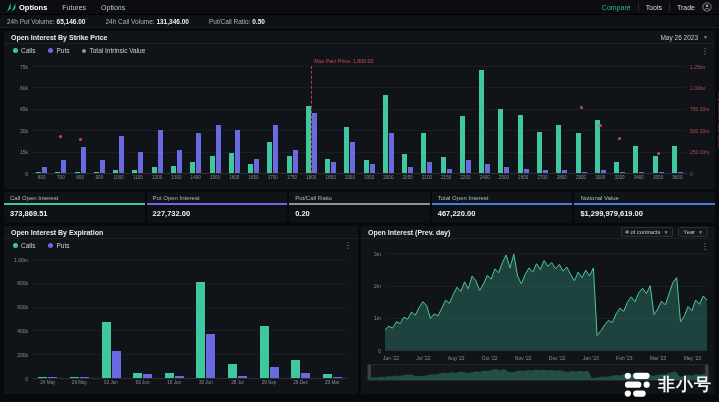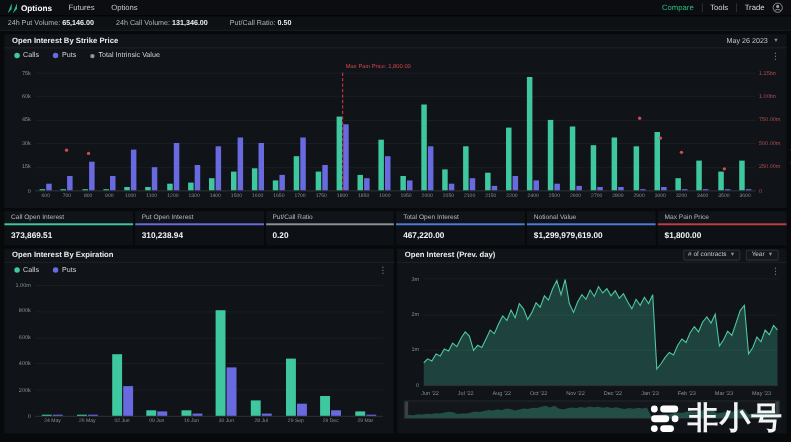--- a/index.html
+++ b/index.html
@@ -59,21 +59,21 @@
   .bottom-row .panel-half { flex:1 1 0; background:#101419; position:relative; }
   .pill { display:flex; align-items:center; gap:3px; border:1px solid #2a3036; border-radius:2px;
     padding:1px 4px; font-size:5.8px; color:#c3c8cc; cursor:pointer; background:#14181d; }
   .area-xlabels { display:flex; justify-content:space-between; padding:1px 14px 0 22px; }
   .area-xlabels span { font-size:5px; color:#878e94; }
   .minimap { position:relative; height:17px; margin:3px 6px 0; background:#13171b; border:1px solid #23282e; }
   .mm-handle { position:absolute; top:0; bottom:0; width:3px; background:#3a4046; cursor:ew-resize; }
   .mm-label { position:absolute; top:4px; width:100%; text-align:center; font-size:5.3px; color:#9aa1a7; }
   
   .watermark { position:absolute; right:7px; bottom:3px; display:flex; align-items:center; gap:6px; z-index:20; }
-  .watermark-text { font-size:28px; font-weight:bold; color:rgba(255,255,255,0.95); letter-spacing:1px; }
+  .watermark-text { font-size:17px; font-weight:bold; color:rgba(255,255,255,0.95); letter-spacing:1px; }
 </style>
 </head>
 <body>
 
 <div class="navbar">
   <div class="brand">
     <svg width="9" height="9" viewBox="0 0 9 9">
       <polygon points="0,9 3.6,0 3.6,5.2" fill="#2ebd85"></polygon>
       <polygon points="4.6,9 8.4,0 8.4,5.2" fill="#2ebd85"></polygon>
     </svg>
@@ -260,41 +260,36 @@
 
 <div class="stats-row">
   <div class="stat-card">
     <div class="stat-label">Call Open Interest</div>
     <div class="stat-line" style="background: rgb(63, 199, 159);"></div>
     <div class="stat-value">373,869.51</div>
   </div>
   <div class="stat-card">
     <div class="stat-label">Put Open Interest</div>
     <div class="stat-line" style="background: rgb(106, 106, 224);"></div>
-    <div class="stat-value">310,238.94</div>
+    <div class="stat-value">227,732.00</div>
   </div>
   <div class="stat-card">
     <div class="stat-label">Put/Call Ratio</div>
     <div class="stat-line" style="background: rgb(139, 146, 152);"></div>
     <div class="stat-value">0.20</div>
   </div>
   <div class="stat-card">
     <div class="stat-label">Total Open Interest</div>
     <div class="stat-line" style="background: rgb(74, 125, 216);"></div>
     <div class="stat-value">467,220.00</div>
   </div>
   <div class="stat-card">
     <div class="stat-label">Notional Value</div>
     <div class="stat-line" style="background: rgb(74, 125, 216);"></div>
     <div class="stat-value">$1,299,979,619.00</div>
-  </div>
-  <div class="stat-card">
-    <div class="stat-label">Max Pain Price</div>
-    <div class="stat-line" style="background: rgb(194, 59, 64);"></div>
-    <div class="stat-value">$1,800.00</div>
   </div>
 </div>
 
 <div class="bottom-row">
 
   <div class="panel-half">
     <div class="panel-header">
       <span class="panel-title">Open Interest By Expiration</span>
     </div>
     <div class="legend-row">

